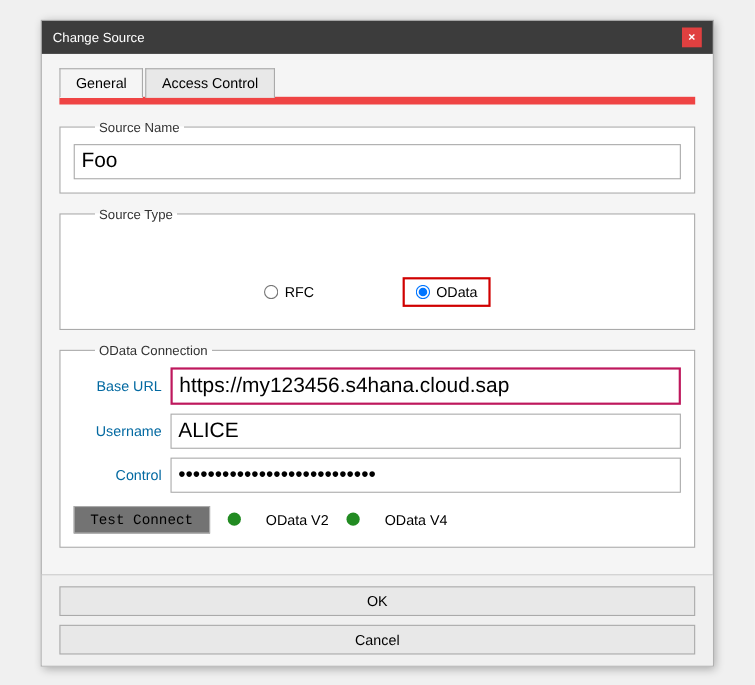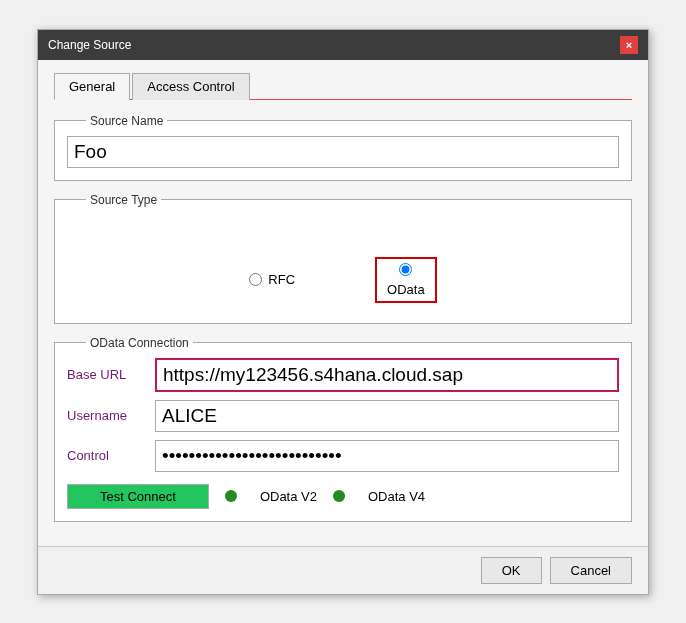--- a/index.html
+++ b/index.html
@@ -48,21 +48,21 @@
       font-weight: bold;
     }
 
     .dialog-body {
       padding: 12px 16px 12px 16px;
       flex: 1;
     }
 
     .tabs {
       display: flex;
-      border-bottom: 1px solid #ef4444;
+      border-bottom: 7px solid #ef4444;
       margin-bottom: 14px;
     }
 
     .tab {
       padding: 5px 14px;
       background: #e8e8e8;
       border: 1px solid #aaa;
       border-bottom: none;
       cursor: pointer;
       font-size: 13px;
@@ -120,54 +120,53 @@
     .radio-option input[type="radio"] {
       cursor: pointer;
       margin: 0;
     }
 
     .radio-highlighted {
       border: 2px solid #d00000;
       padding: 4px 10px;
       display: flex;
       gap: 6px;
-      flex-direction: column;
     }
 
     .odata-connection-grid {
       display: grid;
       grid-template-columns: 80px 1fr;
       gap: 8px;
       align-items: center;
     }
 
     .field-label {
-      text-align: left;
-      color: #701a75;
+      text-align: right;
+      color: #0369a1;
       font-size: 13px;
     }
 
     .base-url-input {
       border: 2px solid #be185d;
     }
 
     .button-row {
       display: flex;
       align-items: center;
       gap: 16px;
       margin-top: 12px;
     }
 
     .btn {
-      padding: 4px 32px;
-      border: 1px solid #aaa;
-      background: #22c55e;
-      cursor: pointer;
-      font-size: 13px;
-      font-family: Liberation Sans, sans-serif;
+      padding: 4px 14px;
+      border: 1px solid #aaa;
+      background: #737373;
+      cursor: pointer;
+      font-size: 13px;
+      font-family: Liberation Mono, monospace;
     }
 
     .status-indicator {
       display: flex;
       align-items: center;
       gap: 23px;
       font-size: 13px;
     }
 
     .dot-green {
@@ -178,20 +177,21 @@
       display: inline-block;
     }
 
     .dialog-footer {
       display: flex;
       justify-content: flex-end;
       gap: 8px;
       padding: 10px 16px;
       border-top: 1px solid #ccc;
       background: #f0f0f0;
+      flex-direction: column;
     }
 
     .footer-btn {
       padding: 5px 20px;
       font-size: 13px;
       font-family: inherit;
       cursor: pointer;
       border: 1px solid #aaa;
       background: #e8e8e8;
     }

